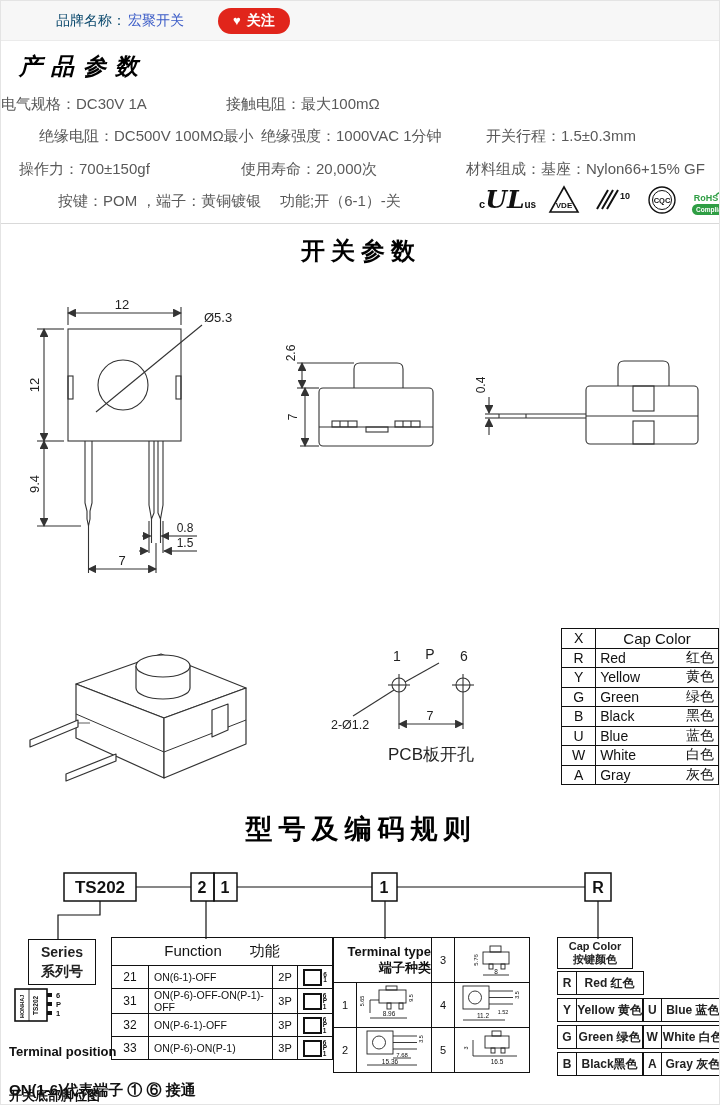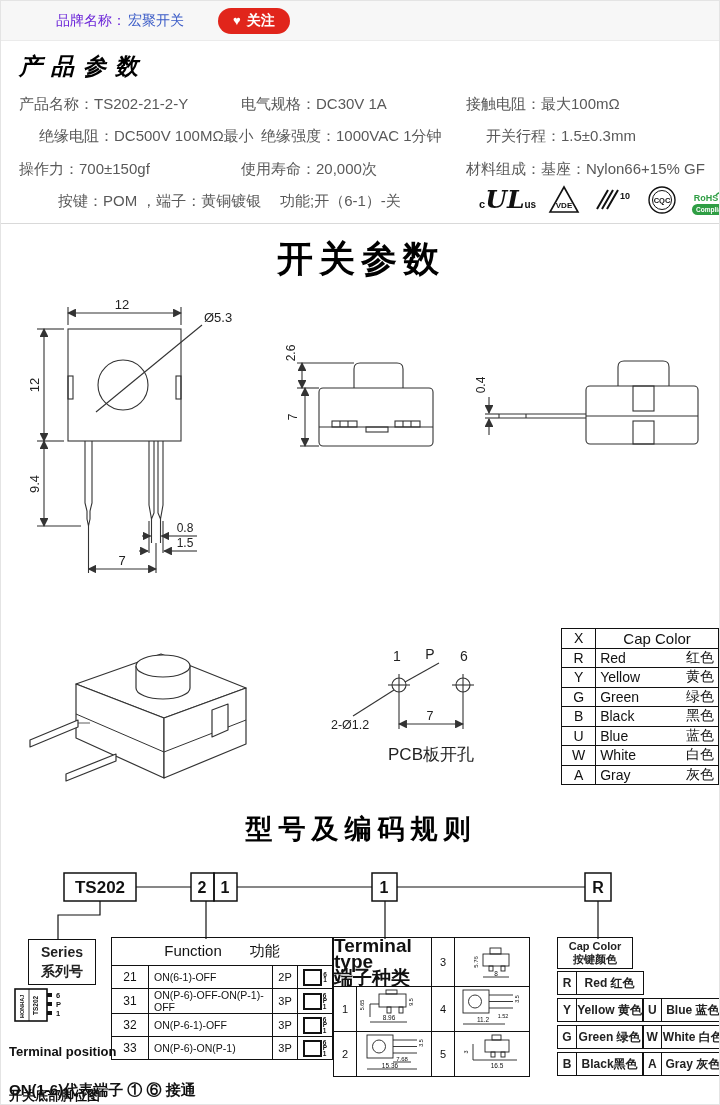--- a/index.html
+++ b/index.html
@@ -1,42 +1,42 @@
 <!DOCTYPE html>
 <html><head>
 <meta charset="utf-8">
 <style>
   html,body{margin:0;padding:0;background:#fff;}
   #page{position:relative;width:720px;height:1105px;background:#fff;border:1px solid #e4e4e4;
         box-sizing:border-box;font-family:"Liberation Sans",sans-serif;overflow:hidden;color:#222;}
   
   .brandbar{position:absolute;left:0;top:0;width:100%;height:40px;background:#f7f7f7;
             border-bottom:1px solid #ebebeb;display:flex;align-items:center;box-sizing:border-box;padding-left:55px;}
-  .brand-label{font-size:14px;color:#6d28d9;}
+  .brand-label{font-size:14px;color:#0c4a6e;}
   .brand-link{font-size:14px;color:#3a5bc7;margin-left:2px;cursor:pointer;}
   .follow-btn{margin-left:34px;height:26px;padding:0 15px;border-radius:14px;background:#e1251b;color:#fff;
               display:flex;align-items:center;gap:6px;font-size:14px;font-weight:bold;cursor:pointer;border:none;}
   .follow-heart{font-size:13px;line-height:1;}
   
   .s1-title{position:absolute;left:18px;top:50px;font-family:"DejaVu Serif",serif;font-style:italic;
             font-weight:bold;font-size:23px;letter-spacing:9px;color:#000;}
   .prow{position:absolute;left:0;width:720px;display:flex;font-size:15px;color:#595959;}
   .prow .c1{width:240px;padding-left:18px;box-sizing:border-box;}
   .prow .c2{width:225px;}
   .prow .c3{flex:1;}
   .divider{position:absolute;left:0;top:222px;width:720px;border-top:1px solid #d9d9d9;}
   
   .certs{position:absolute;left:478px;top:180px;height:38px;display:flex;align-items:center;gap:11px;}
   .ul-wrap{display:flex;align-items:flex-end;color:#111;}
   .ul-c{font-size:11px;font-weight:bold;}
   .ul-main{font-family:"DejaVu Serif",serif;font-weight:bold;font-style:italic;font-size:25px;line-height:0.8;}
   .ul-us{font-size:10px;font-weight:bold;}
   
   .hd{position:absolute;left:0;width:720px;text-align:center;font-weight:bold;color:#000;letter-spacing:6px;}
-  .hd2{top:234px;font-size:36px;}
+  .hd2{top:234px;font-size:24px;}
   .hd3{top:810px;font-size:27px;}
   
   .captbl{position:absolute;left:560px;top:627px;border-collapse:collapse;}
   .captbl td{border:1.5px solid #111;font-size:14px;color:#111;height:18.5px;padding:0 4px;}
   .captbl .code{width:26px;text-align:center;}
   .captbl .lab{width:118px;}
   .captbl .labflex{display:flex;justify-content:space-between;align-items:center;}
   
   .series-box{position:absolute;left:27px;top:938px;width:66px;height:44px;border:1.5px solid #111;
               display:flex;flex-direction:column;align-items:center;justify-content:center;font-size:14px;font-weight:bold;line-height:19px;}
@@ -49,21 +49,21 @@
   .ftable .fcode{width:36px;text-align:center;font-size:12px;height:22px;}
   .ftable .ffn{width:118px;font-size:10.5px;padding-left:5px;}
   .ftable .fp{width:24px;text-align:center;font-size:11px;}
   .ftable .fic{width:34px;}
   .fic-wrap{display:flex;align-items:center;justify-content:center;gap:1px;}
   .fic-box{width:15px;height:13px;border:2px solid #111;}
   .fic-pins{display:flex;flex-direction:column;font-size:6.5px;line-height:5.5px;font-weight:bold;}
   
   .ttable{position:absolute;left:332px;top:936px;border-collapse:collapse;}
   .ttable td{border:1.4px solid #111;color:#111;padding:0;}
-  .ttable .thdr{width:96px;text-align:left;font-size:19px;font-weight:bold;line-height:16px;}
+  .ttable .thdr{width:96px;text-align:right;font-size:13px;font-weight:bold;line-height:16px;}
   .ttable .tn{width:22px;text-align:center;font-size:11px;}
   .ttable .td{width:74px;height:41px;}
   
   .c2hdr{position:absolute;left:556px;top:936px;width:76px;height:32px;border:1.5px solid #111;
          display:flex;flex-direction:column;align-items:center;justify-content:center;
          font-size:11px;font-weight:bold;line-height:13px;box-sizing:border-box;}
   .c2row{position:absolute;display:flex;}
   .c2cell{border:1.4px solid #111;height:24px;display:flex;align-items:center;justify-content:center;
           font-size:12px;font-weight:bold;box-sizing:border-box;margin-right:-1.4px;}
   .c2code{width:20px;}
@@ -82,21 +82,20 @@
     <span class="brand-link">宏聚开关</span>
     <button class="follow-btn">
       <span class="follow-heart">♥</span>
       <span>关注</span>
     </button>
   </div>
 
   <div class="s1-title">产品参数</div>
 
   <div class="prow" style="top:94px;">
-    <span class="c1">产品名称：TS202-21-2-Y</span>
     <span class="c2">电气规格：DC30V  1A</span>
     <span class="c3">接触电阻：最大100mΩ</span>
   </div>
   <div class="prow" style="top:126px;margin-left:20px;">
     <span class="c1">绝缘电阻：DC500V  100MΩ最小</span>
     <span class="c2">绝缘强度：1000VAC  1分钟</span>
     <span class="c3">开关行程：1.5±0.3mm</span>
   </div>
   <div class="prow" style="top:159px;">
     <span class="c1">操作力：700±150gf</span>

